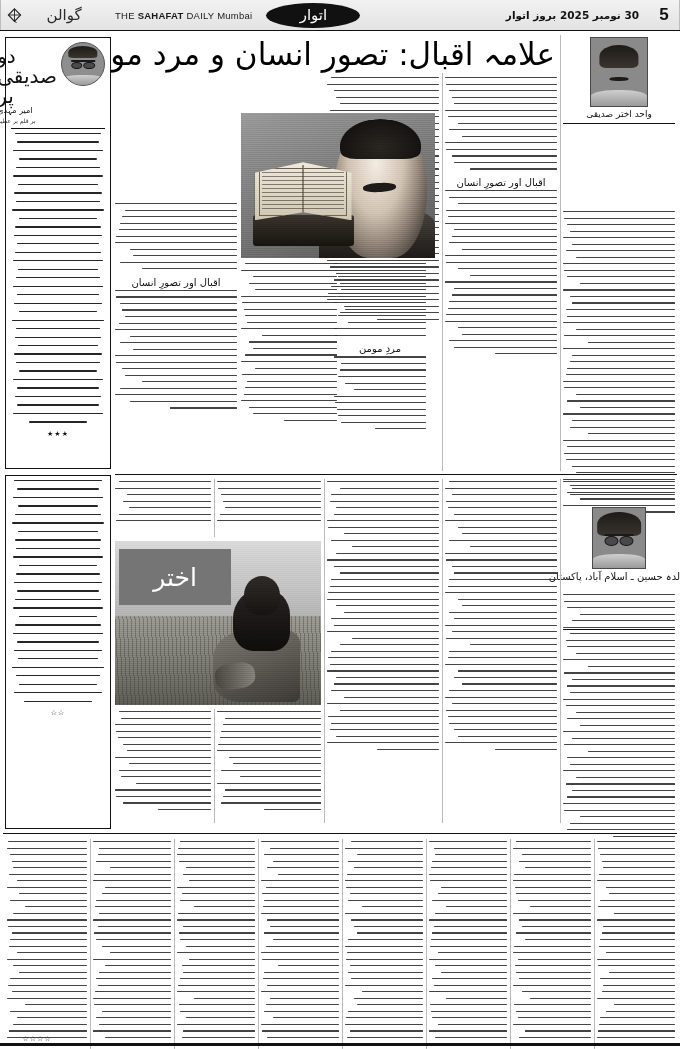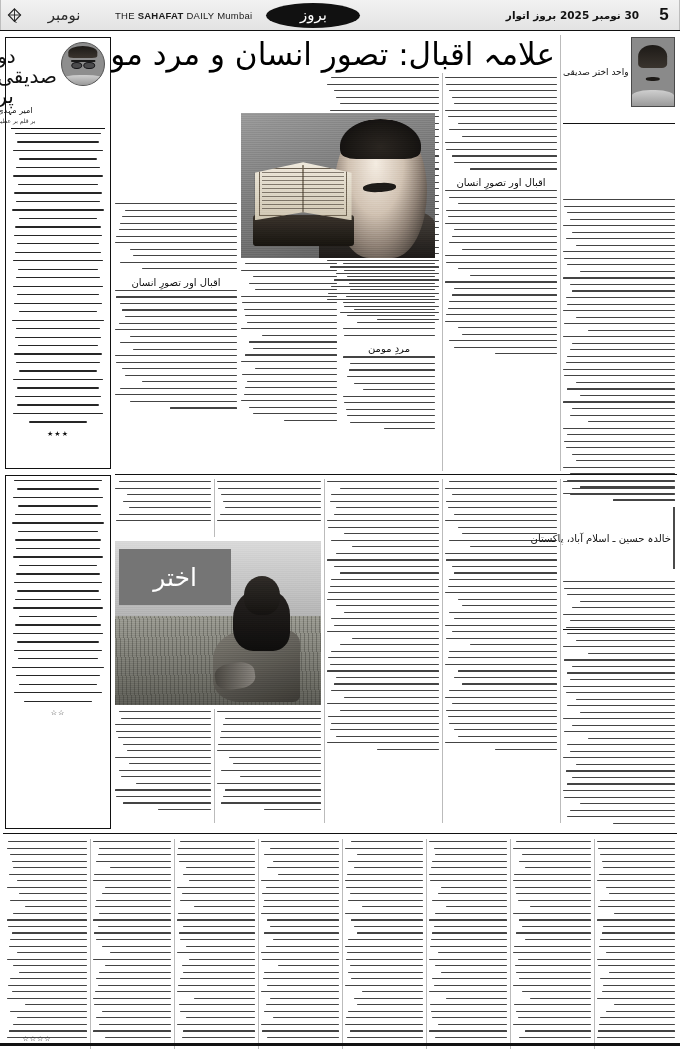--- a/index.html
+++ b/index.html
@@ -155,21 +155,21 @@
     position:absolute;background:#757575;color:#fff;
     display:flex;align-items:center;justify-content:center;
     font-size:25px;letter-spacing:1px;
   }
 
   
   .subhead{
     text-align:center;font-size:10px;color:#111;
     padding:2px 0 2px 0;line-height:1.1;
   }
-  .byline-row{display:flex;flex-direction:row;align-items:center;gap:2px;}
+  .byline-row{display:flex;flex-direction:column;align-items:center;gap:2px;}
   .byline-name{font-size:9px;text-align:center;color:#111;white-space:nowrap;}
   .mug-rect{
     width:56px;height:68px;background:#8a8a8a;position:relative;overflow:hidden;
     border:1px solid #4a4a4a;
   }
   .mug-rect.small{width:52px;height:60px;}
   .m-face{position:absolute;left:50%;top:22%;width:60%;height:56%;transform:translateX(-50%);
     background:radial-gradient(ellipse at 50% 40%,#e6dcd2 0%,#bbae a1 45%,#7d736a 75%,#4a443f 100%);
     border-radius:48% 48% 42% 42%;}
   .m-hair{position:absolute;left:50%;top:10%;width:70%;height:34%;transform:translateX(-50%);
@@ -200,25 +200,25 @@
     <div class="mh-logo-box">
       <span class="mh-kite">
         <svg width="15" height="15" viewBox="0 0 15 15" aria-hidden="true">
           <path d="M7.5 0.8 L13.6 7.0 L7.5 13.4 L1.4 7.0 Z" fill="none" stroke="#222" stroke-width="1.1"></path>
           <path d="M7.5 0.8 L7.5 13.4 M1.4 7.0 L13.6 7.0" stroke="#222" stroke-width=".9"></path>
           <path d="M7.5 13.4 L9.6 14.6" stroke="#222" stroke-width=".9"></path>
         </svg>
       </span>
     </div>
 
-    <div class="mh-section">نومبر</div>
+    <div class="mh-section">گوالن</div>
 
     <div class="mh-eng"><span>THE </span><b>SAHAFAT</b><span> DAILY Mumbai</span></div>
 
-    <div class="mh-brand">بروز</div>
+    <div class="mh-brand">اتوار</div>
 
     <div class="mh-spacer"></div>
 
     <div class="mh-date">30 نومبر 2025 بروز اتوار</div>
 
     <div class="mh-pageno">5</div>
   </div>
 
   <div class="body-area">
 
@@ -468,21 +468,21 @@
       <div class="iq-hair"></div>
       <div class="iq-stache"></div>
       <div class="quran-stand"></div>
       <div class="quran-book">
           <div class="quran-frame"></div>
           <div class="quran-text"></div>
         </div>
       <div class="grain"></div>
     </div>
 
-    <div class="txt col-text" style="position:absolute;right:242px;top:230px;width:92px;height:208px;">
+    <div class="txt col-text" style="position:absolute;right:251px;top:230px;width:92px;height:208px;">
       <div class="ln s1"></div>
         <div class="ln s4"></div>
         <div class="ln s2"></div>
         <div class="ln s6"></div>
       <div class="ln s3"></div>
         <div class="ln s8"></div>
         <div class="ln s1"></div>
         <div class="ln s5"></div>
       <div class="ln s2"></div>
         <div class="ln s7"></div>

